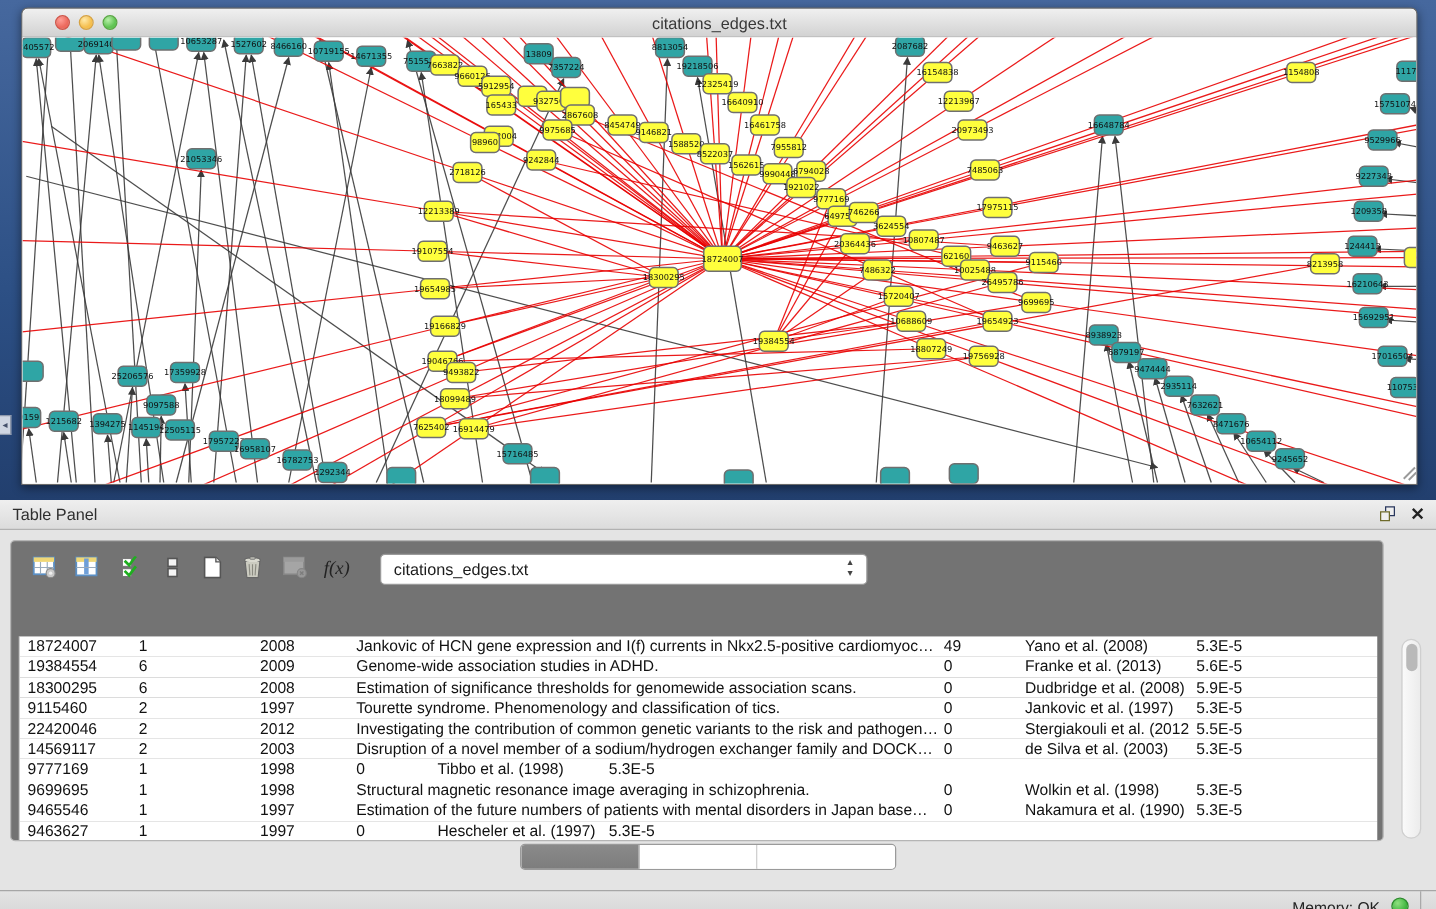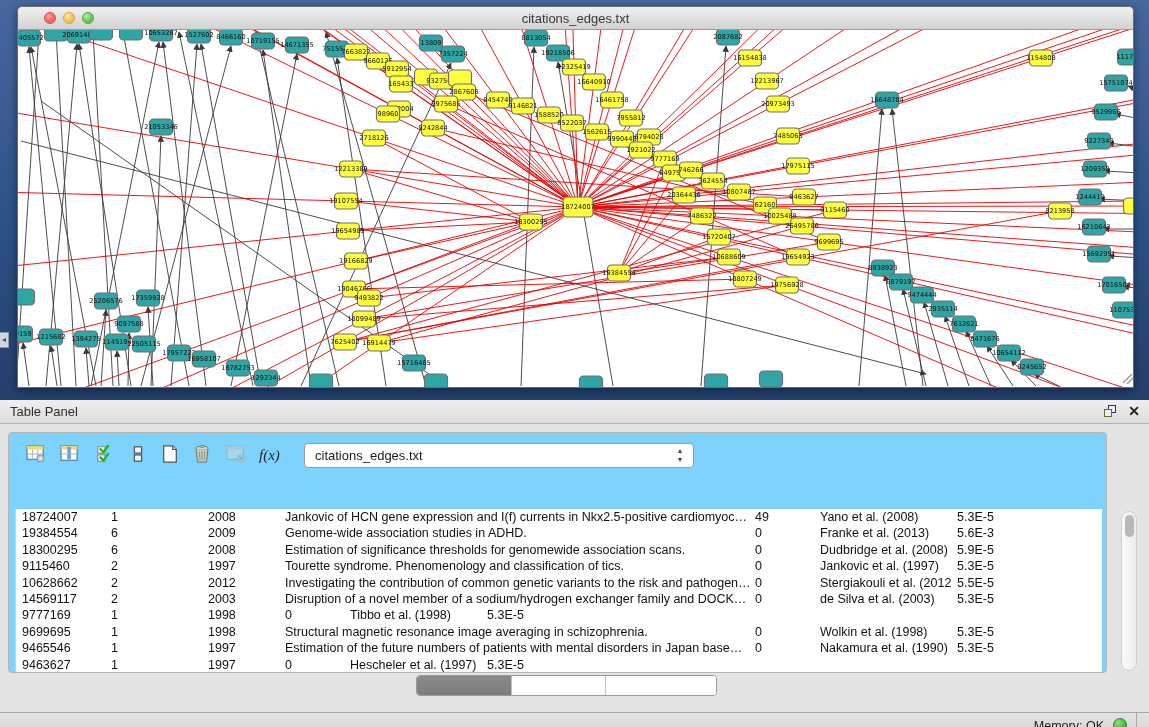--- a/index.html
+++ b/index.html
@@ -19,21 +19,21 @@
   #collapse-arrow { left:0; top:332px; width:9px; height:16px; background:#cfd6e2; border:1px solid #8e99ac; border-left:none; color:#44506a; font-size:8px; line-height:14px; text-align:center; }
 
   
   #panel-header { left:0; top:400px; width:1149px; height:24px; background:linear-gradient(180deg,#efefef,#dcdcdc); border-bottom:1px solid #b2b2b2; }
   #panel-title { left:10px; top:4px; font-size:13px; color:#2e2e2e; }
   #float-icon { right:32px; top:5px; width:13px; height:13px; }
   #float-icon .sq1 { position:absolute; left:4px; top:0; width:8px; height:8px; border:1.5px solid #28365c; background:#efefef; }
   #float-icon .sq2 { position:absolute; left:0; top:4px; width:8px; height:8px; border:1.5px solid #6e6a2a; background:#efefef; }
   #close-icon { right:9px; top:3px; font-size:14px; font-weight:bold; color:#222; line-height:16px; }
   #panel-body { left:0; top:424px; width:1149px; height:276px; background:#e4e4e4; }
-  #white-card { left:8px; top:8px; width:1099px; height:241px; background:#7dd3fc; border:1px solid #b5b5b5; border-radius:4px; }
+  #white-card { left:8px; top:8px; width:1099px; height:241px; background:#737373; border:1px solid #b5b5b5; border-radius:4px; }
 
   
   #toolbar { left:8px; top:8px; width:1100px; height:36px; }
   .tbtn { position:absolute; top:0; width:26px; height:26px; }
   .tico { width:22px; height:18px; position:absolute; left:2px; top:4px; }
   #fx-icon { font-size:15px; color:#222; font-style:italic; font-family:"Liberation Serif",serif; top:6px; }
   #table-dropdown { position:absolute; left:287px; top:2px; width:390px; height:25px; background:#fff; border:1px solid #9a9a9a; border-radius:4px; font-size:13px; color:#1c1c1c; line-height:23px; padding-left:10px; }
   #dropdown-stepper { position:absolute; right:8px; top:2px; width:10px; height:20px; font-size:7px; color:#444; line-height:9px; text-align:center; }
 
   
@@ -841,42 +841,42 @@
           <div class="tcell" style="width: 137px;">Yano et al. (2008)</div>
           <div class="tcell" style="width: 144px;">5.3E-5</div>
         </div>
         <div class="trow">
           <div class="tcell" style="width: 89px;">19384554</div>
           <div class="tcell" style="width: 97px;">6</div>
           <div class="tcell" style="width: 77px;">2009</div>
           <div class="tcell" style="width: 470px;">Genome-wide association studies in ADHD.</div>
           <div class="tcell" style="width: 65px;">0</div>
           <div class="tcell" style="width: 137px;">Franke et al. (2013)</div>
-          <div class="tcell" style="width: 144px;">5.6E-3</div>
+          <div class="tcell" style="width: 144px;">5.6E-5</div>
         </div>
         <div class="trow">
           <div class="tcell" style="width: 89px;">18300295</div>
           <div class="tcell" style="width: 97px;">6</div>
           <div class="tcell" style="width: 77px;">2008</div>
           <div class="tcell" style="width: 470px;">Estimation of significance thresholds for genomewide association scans.</div>
           <div class="tcell" style="width: 65px;">0</div>
           <div class="tcell" style="width: 137px;">Dudbridge et al. (2008)</div>
           <div class="tcell" style="width: 144px;">5.9E-5</div>
         </div>
         <div class="trow">
           <div class="tcell" style="width: 89px;">9115460</div>
           <div class="tcell" style="width: 97px;">2</div>
           <div class="tcell" style="width: 77px;">1997</div>
           <div class="tcell" style="width: 470px;">Tourette syndrome. Phenomenology and classification of tics.</div>
           <div class="tcell" style="width: 65px;">0</div>
           <div class="tcell" style="width: 137px;">Jankovic et al. (1997)</div>
           <div class="tcell" style="width: 144px;">5.3E-5</div>
         </div>
         <div class="trow">
-          <div class="tcell" style="width: 89px;">10628662</div>
+          <div class="tcell" style="width: 89px;">22420046</div>
           <div class="tcell" style="width: 97px;">2</div>
           <div class="tcell" style="width: 77px;">2012</div>
           <div class="tcell" style="width: 470px;">Investigating the contribution of common genetic variants to the risk and pathogen…</div>
           <div class="tcell" style="width: 65px;">0</div>
           <div class="tcell" style="width: 137px;">Stergiakouli et al. (2012)</div>
           <div class="tcell" style="width: 144px;">5.5E-5</div>
         </div>
         <div class="trow">
           <div class="tcell" style="width: 89px;">14569117</div>
           <div class="tcell" style="width: 97px;">2</div>

